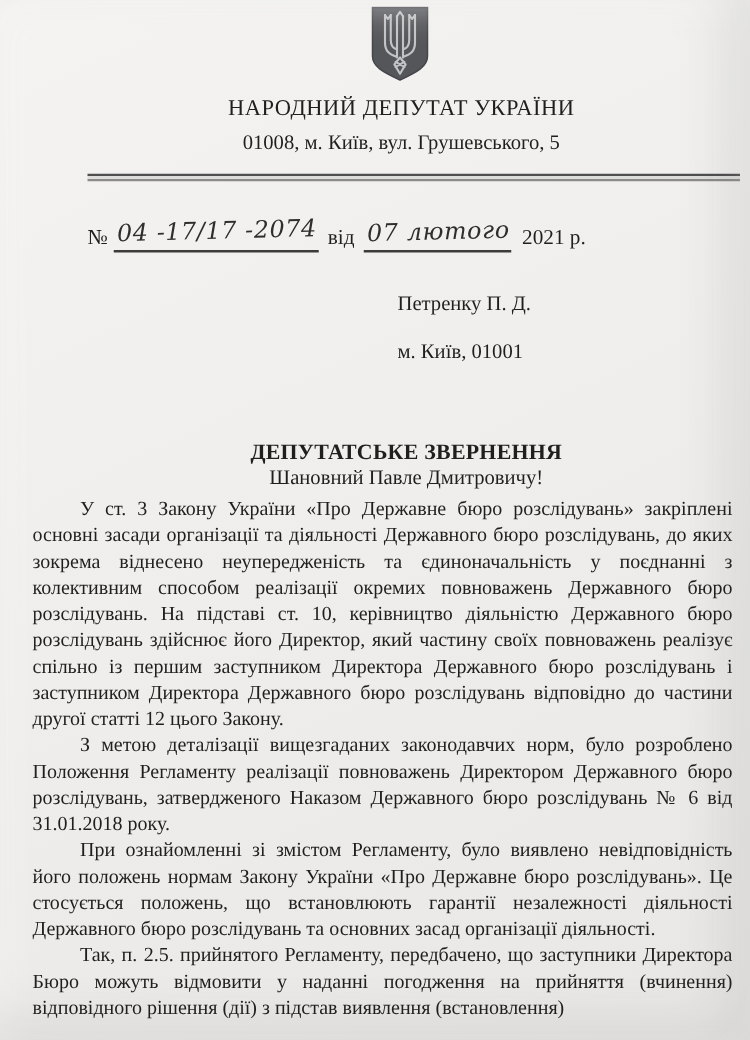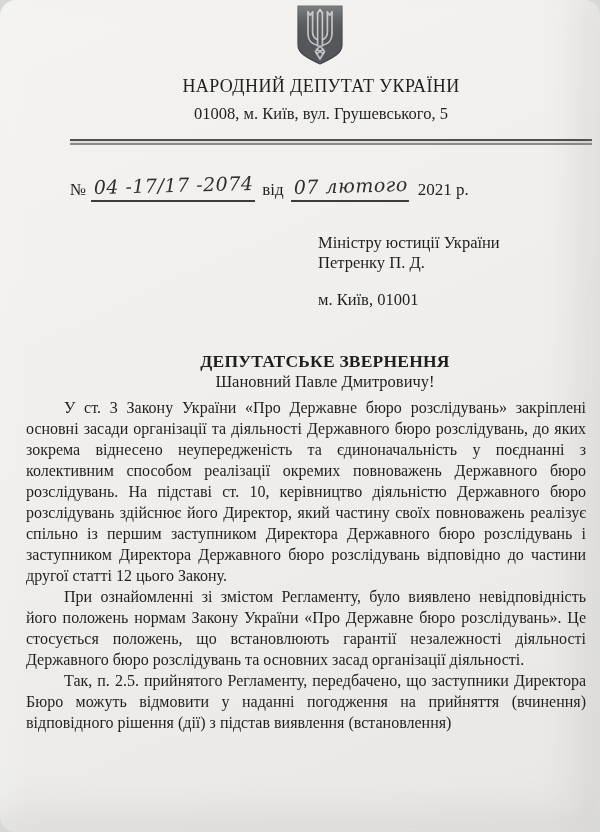--- a/index.html
+++ b/index.html
@@ -1,19 +1,19 @@
 <!DOCTYPE html>
 <html><head>
 <meta charset="utf-8">
 <style>
   html,body{margin:0;padding:0;background:#d8d8d8;}
   .paper{
     position:relative;width:600px;height:832px;overflow:hidden;
     background:linear-gradient(155deg,#f4f3f1 0%,#efeeec 50%,#e8e7e5 100%);
-    font-family:"Liberation Serif",serif;color:#1f1f1f;border-radius:16px;
+    font-family:"Liberation Serif",serif;color:#1f1f1f;
   }
   .paper::after{
     content:"";position:absolute;inset:0;pointer-events:none;
     box-shadow:inset -20px -14px 42px rgba(60,60,60,.10), inset 6px 8px 28px rgba(255,255,255,.45);
   }
   .emblem{position:absolute;left:296px;top:5px;width:48px;height:60px;}
   .org-name{position:absolute;top:76px;left:40px;width:562px;text-align:center;
     font-size:18px;letter-spacing:.4px;}
   .org-address{position:absolute;top:104px;left:40px;width:562px;text-align:center;font-size:16.5px;}
   .rule{position:absolute;top:139px;left:70px;width:522px;height:6px;
@@ -71,28 +71,28 @@
       <span class="handwrite">04 -17/17 -2074</span>
     </span>
     <span class="ref-label">від</span>
     <span class="blank blank-date">
       <span class="handwrite">07 лютого</span>
     </span>
     <span class="ref-label">2021 р.</span>
   </div>
 
   <div class="recipient">
-    <div class="r-line">Міністру юстиції України</div>
     <div class="r-line">Петренку П. Д.</div>
     <div class="gap"></div>
     <div class="r-line">м. Київ, 01001</div>
   </div>
 
   <div class="doc-title">ДЕПУТАТСЬКЕ ЗВЕРНЕННЯ</div>
   <div class="salutation">Шановний Павле Дмитровичу!</div>
 
   <div class="body-text">
     <p><span>У ст. 3 Закону України «Про Державне бюро розслідувань» закріплені основні засади організації та діяльності Державного бюро розслідувань, до яких зокрема віднесено </span><b>неупередженість</b><span> та </span><b>єдиноначальність</b><span> у поєднанні з </span><b>колективним способом реалізації</b><span> окремих повноважень Державного бюро розслідувань. На підставі ст. 10, керівництво діяльністю Державного бюро розслідувань здійснює його Директор, який частину своїх повноважень реалізує спільно із першим заступником Директора Державного бюро розслідувань і заступником Директора Державного бюро розслідувань відповідно до частини другої статті 12 цього Закону.</span></p>
+    <p><span>З метою деталізації вищезгаданих законодавчих норм, було розроблено Положення Регламенту реалізації повноважень Директором Державного бюро розслідувань, затвердженого Наказом Державного бюро розслідувань № 6 від 31.01.2018 року.</span></p>
     <p><span>При ознайомленні зі змістом Регламенту, було виявлено невідповідність його положень нормам Закону України «Про Державне бюро розслідувань». Це стосується положень, що встановлюють гарантії незалежності діяльності Державного бюро розслідувань та основних засад організації діяльності.</span></p>
     <p><span>Так, п. 2.5. прийнятого Регламенту, передбачено, що заступники Директора Бюро можуть відмовити у наданні погодження на прийняття (вчинення) відповідного рішення (дії) з підстав виявлення (встановлення)</span></p>
   </div>
 
 </div>
 
 </body></html>

